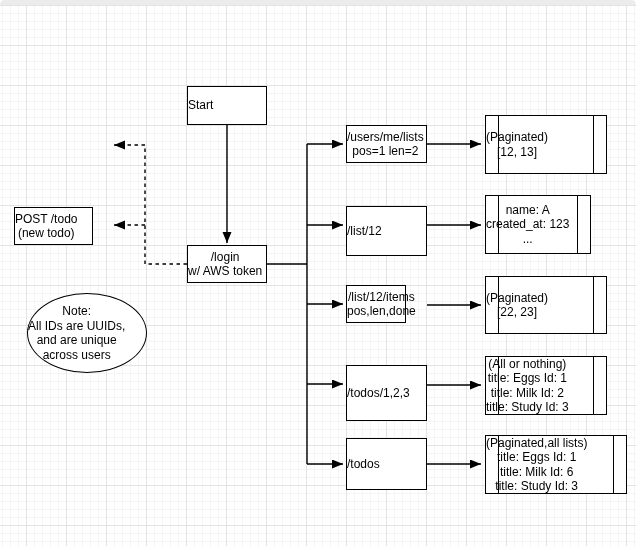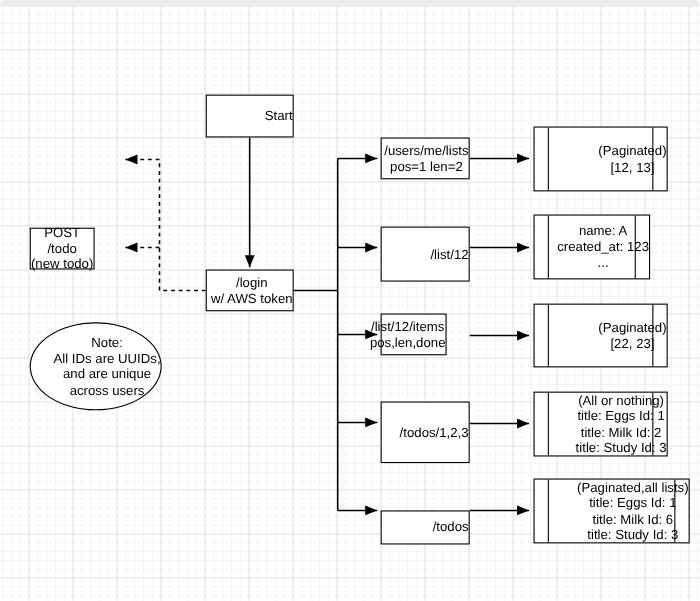--- a/index.html
+++ b/index.html
@@ -17,21 +17,21 @@
     background-size:40px 40px,40px 40px,8px 8px,8px 8px;
     background-position:26px 5px,26px 5px,2px 5px,2px 5px;
   }
   .top-strip{
     position:absolute;left:0;top:0;width:636px;height:5px;
     background:#ececec;border-radius:6px 6px 0 0;z-index:3;
   }
   .wires{position:absolute;left:0;top:0;z-index:1;}
   .node{
     position:absolute;z-index:2;
-    display:flex;align-items:center;justify-content:flex-end;
+    display:flex;align-items:center;justify-content:flex-start;
     background:#ffffff;border:1.4px solid #000000;
     box-sizing:border-box;text-align:center;
     font-size:12px;line-height:14.5px;color:#000000;
   }
   .node .lbl{white-space:pre-line;}
   .ellipse{border-radius:50%;}
   .subproc .bar{
     position:absolute;top:0;bottom:0;width:0;
     border-left:1.4px solid #000000;
   }
@@ -69,21 +69,21 @@
 
     <path d="M187,264 L145,264 L145,145 L114,145" stroke="#000000" stroke-width="1.4" fill="none" stroke-dasharray="3.5,3.5" marker-end="url(#arw)"></path>
     <path d="M145,225 L114,225" stroke="#000000" stroke-width="1.4" fill="none" stroke-dasharray="3.5,3.5" marker-end="url(#arw)"></path>
   </svg>
 
   <div class="node" style="left:187px;top:86px;width:80px;height:39px">
     <span class="lbl">Start</span>
   </div>
 
 
-  <div class="node" style="left:27px;top:207px;width:59px;height:38px">
+  <div class="node" style="left:14px;top:207px;width:79px;height:38px">
     <span class="lbl">POST /todo
 (new todo)</span>
   </div>
 
   <div class="node ellipse" style="left:27px;top:293px;width:120px;height:80px">
     <span class="lbl">Note:
 All IDs are UUIDs,
 and are unique
 across users</span>
   </div>
@@ -104,21 +104,21 @@
 
   <div class="node" style="left:346px;top:285px;width:60px;height:38px">
     <span class="lbl">/list/12/items
 pos,len,done</span>
   </div>
 
   <div class="node" style="left:346px;top:365px;width:81px;height:56px">
     <span class="lbl">/todos/1,2,3</span>
   </div>
 
-  <div class="node" style="left:346px;top:464px;width:81px;height:31px">
+  <div class="node" style="left:346px;top:438px;width:81px;height:52px">
     <span class="lbl">/todos</span>
   </div>
 
   <div class="node subproc" style="left:485px;top:115px;width:122px;height:59px">
     <i class="bar bar-l"></i>
     <i class="bar bar-r"></i>
     <span class="lbl">(Paginated)
 [12, 13]</span>
   </div>
 

